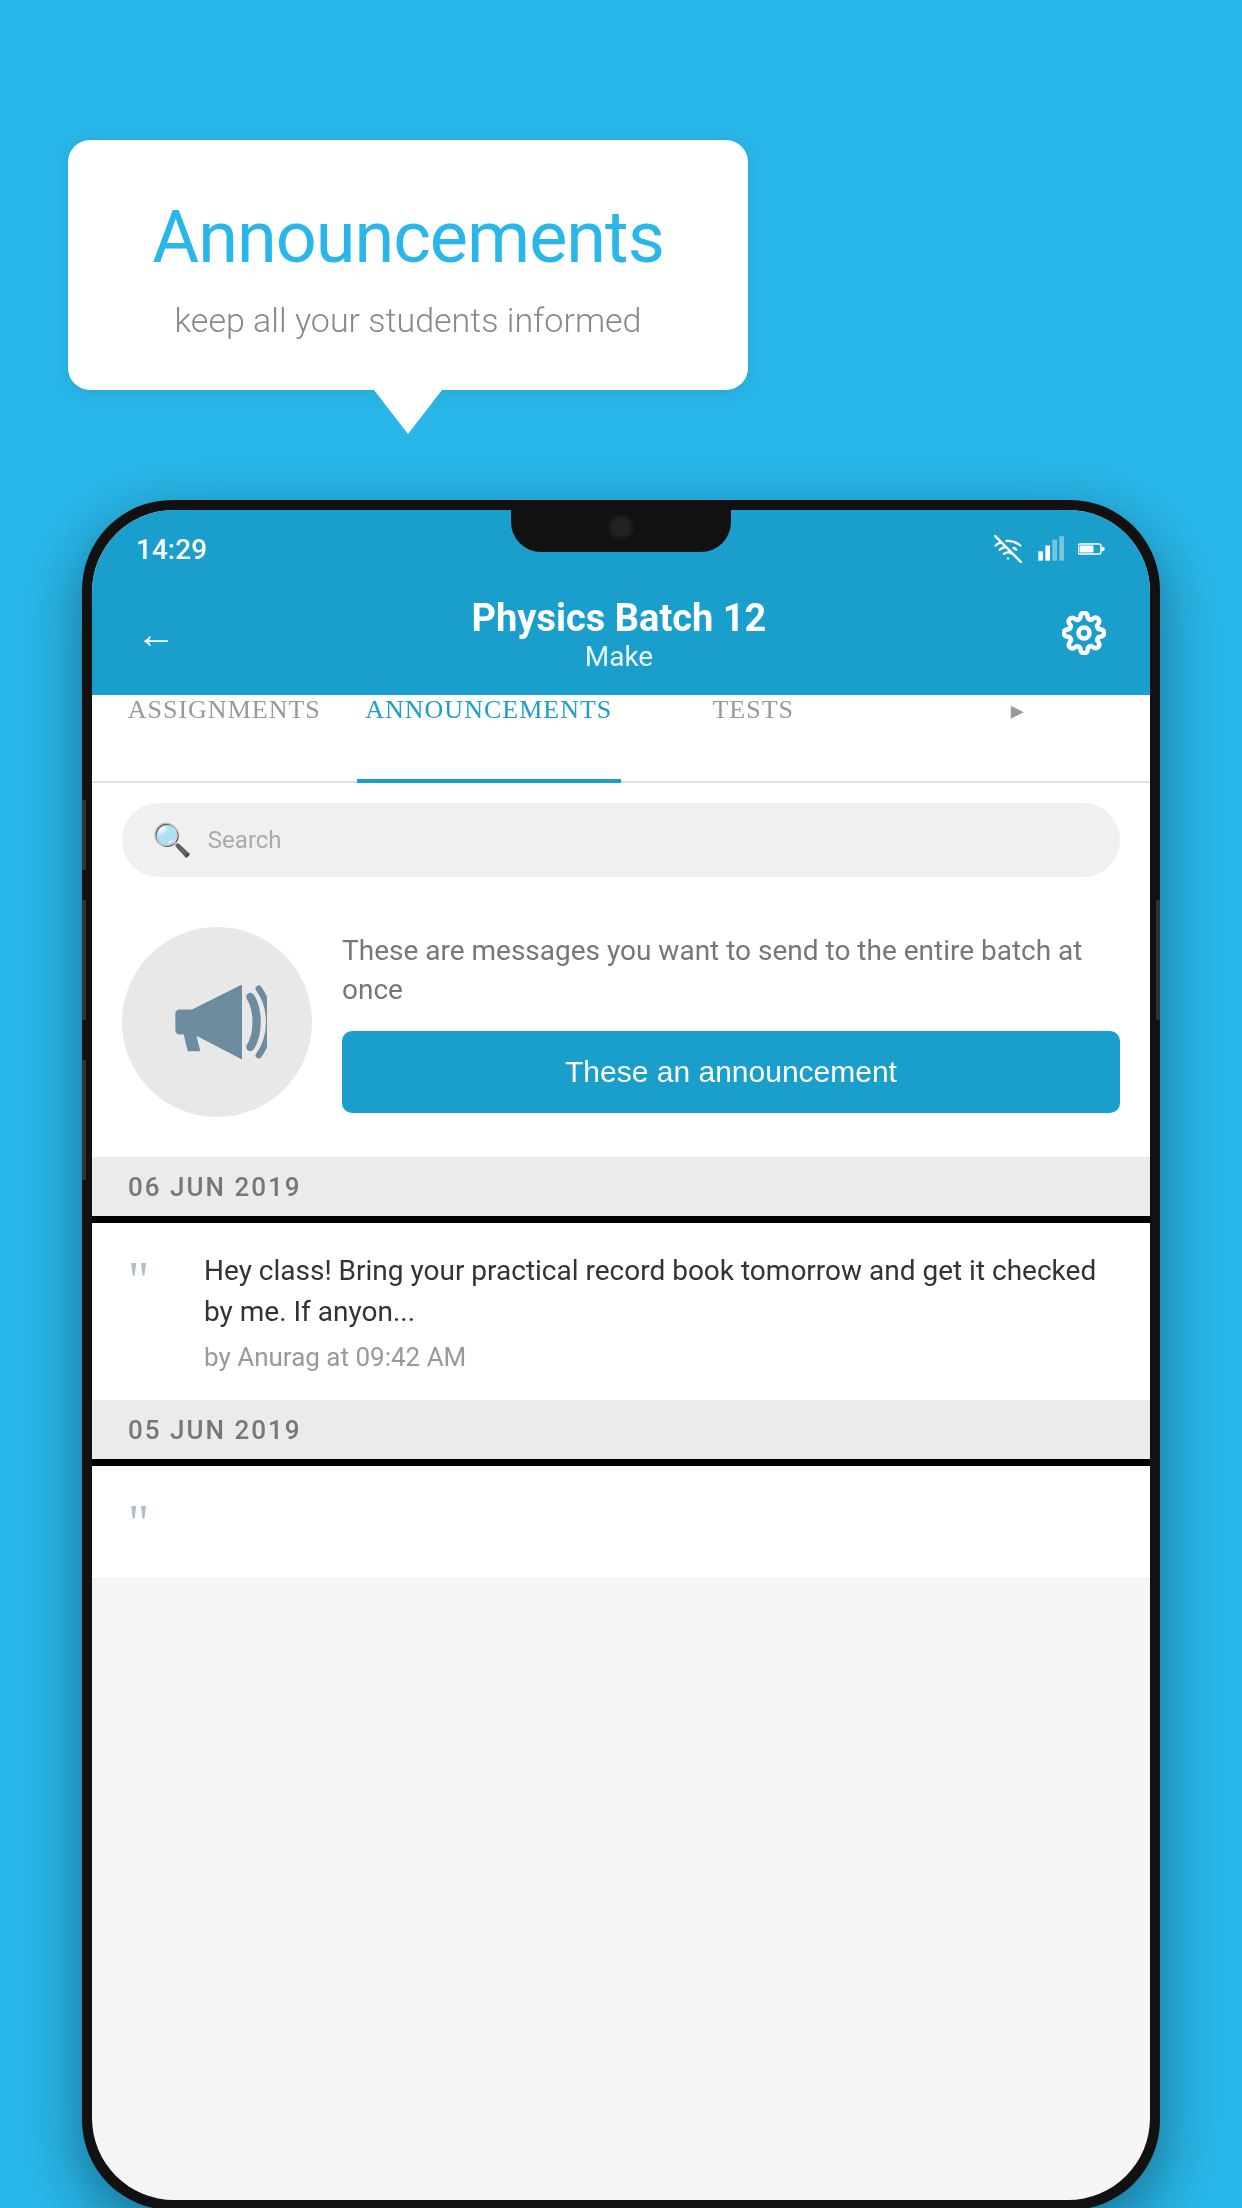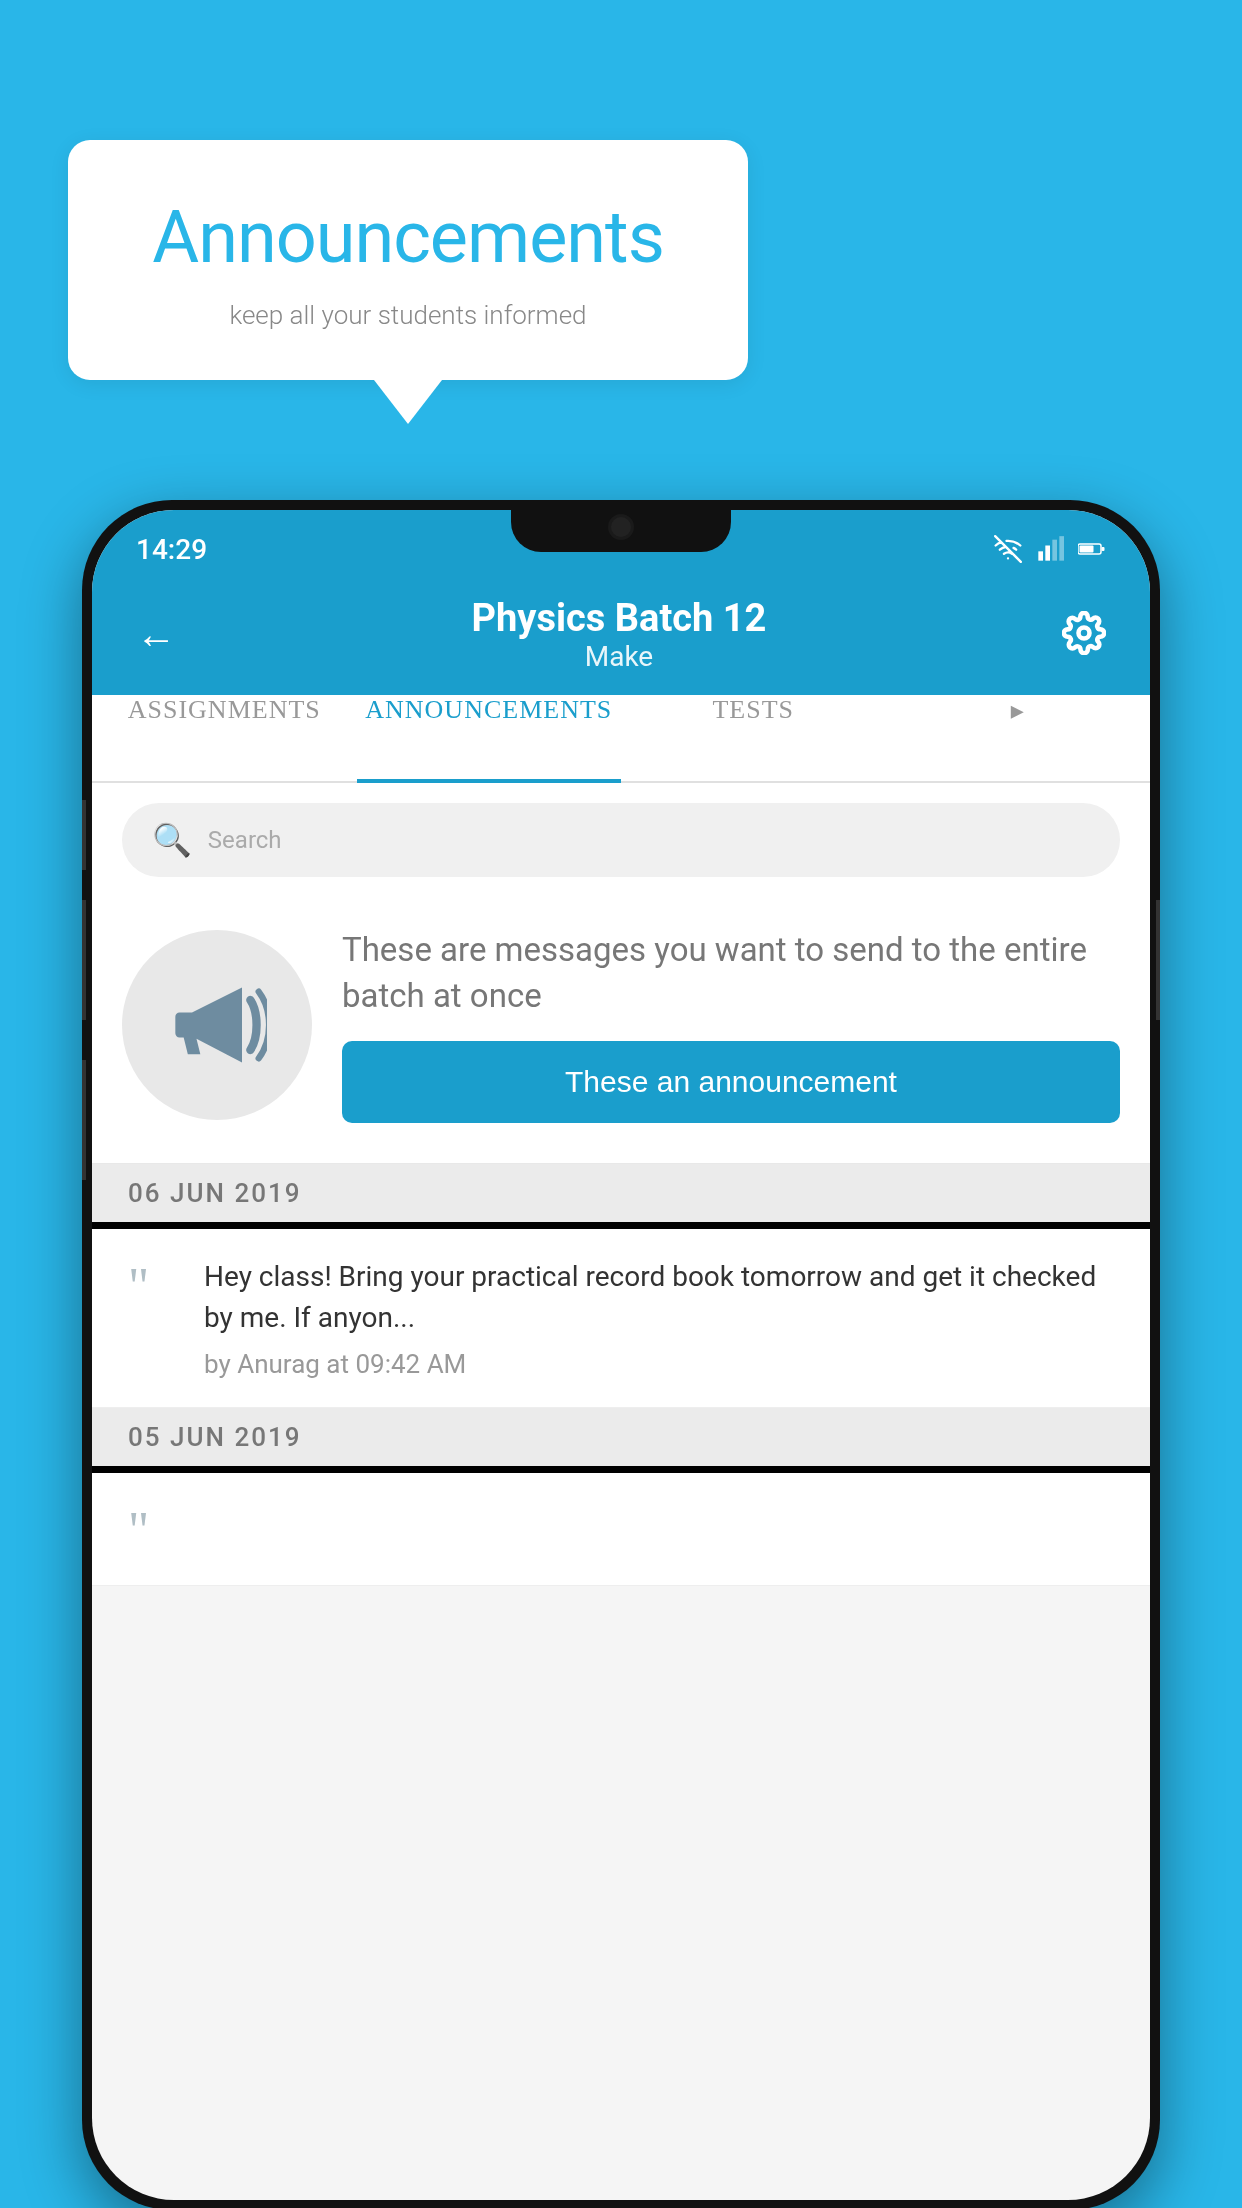--- a/index.html
+++ b/index.html
@@ -46,21 +46,21 @@
       color: #29b6e8;
       font-size: 72px;
       font-weight: 400;
       text-align: center;
       margin-bottom: 20px;
       letter-spacing: -1px;
     }
 
     .speech-bubble-subtitle {
       color: #888;
-      font-size: 26px;
+      font-size: 34px;
       text-align: center;
       font-weight: 300;
     }
 
     
     .phone-wrapper {
       position: absolute;
       top: 500px;
       left: 82px;
       width: 1078px;
@@ -280,21 +280,21 @@
 
     .cta-right {
       display: flex;
       flex-direction: column;
       gap: 22px;
       flex: 1;
     }
 
     .cta-description {
       color: #777;
-      font-size: 33px;
+      font-size: 28px;
       line-height: 1.4;
     }
 
     .cta-button {
       background: #1a9ecc;
       color: white;
       border: none;
       border-radius: 10px;
       padding: 24px 32px;
       font-size: 30px;

